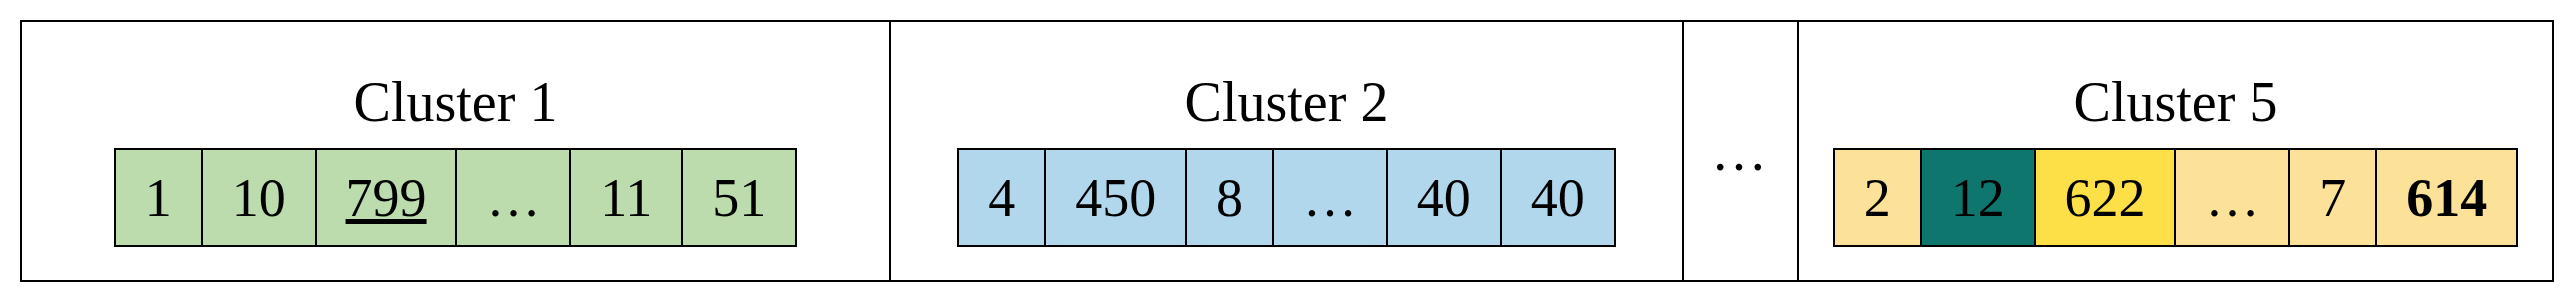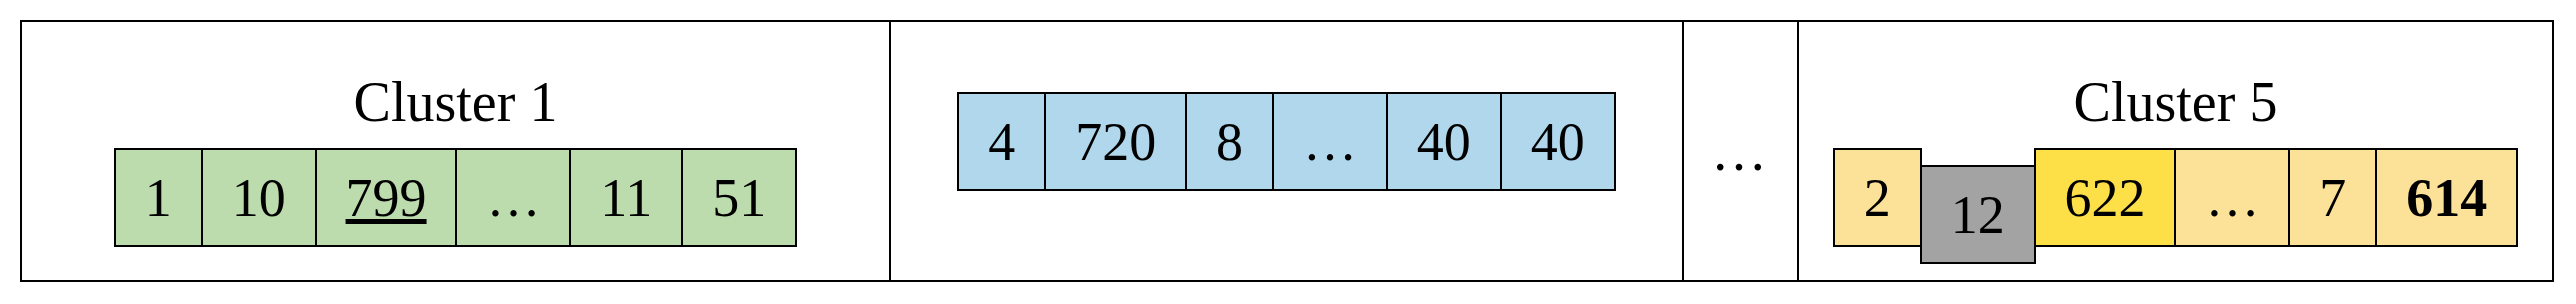--- a/index.html
+++ b/index.html
@@ -90,39 +90,40 @@
         <div class="cell" style="background-color: rgb(188, 220, 173);">1</div>
         <div class="cell" style="background-color: rgb(188, 220, 173);">10</div>
         <div class="cell" style="background-color: rgb(188, 220, 173); text-decoration: underline;">799</div>
         <div class="cell" style="background-color: rgb(188, 220, 173);">…</div>
         <div class="cell" style="background-color: rgb(188, 220, 173);">11</div>
         <div class="cell" style="background-color: rgb(188, 220, 173);">51</div>
       </div>
     </section>
 
     <section class="panel panel-2">
+      <div class="cluster-title">Cluster 2</div>
       <div class="cell-row">
         <div class="cell" style="background-color: rgb(177, 215, 237);">4</div>
-        <div class="cell" style="background-color: rgb(177, 215, 237);">720</div>
+        <div class="cell" style="background-color: rgb(177, 215, 237);">450</div>
         <div class="cell" style="background-color: rgb(177, 215, 237);">8</div>
         <div class="cell" style="background-color: rgb(177, 215, 237);">…</div>
         <div class="cell" style="background-color: rgb(177, 215, 237);">40</div>
         <div class="cell" style="background-color: rgb(177, 215, 237);">40</div>
       </div>
     </section>
 
     <section class="panel panel-sep">
       <div class="sep-dots">…</div>
     </section>
 
     <section class="panel last">
       <div class="cluster-title">Cluster 5</div>
       <div class="cell-row">
         <div class="cell" style="background-color: rgb(251, 226, 152);">2</div>
-        <div class="cell" style="background-color: #a3a3a3; margin-top: 17px;">12</div>
+        <div class="cell" style="background-color: #0f766e;">12</div>
         <div class="cell" style="background-color: #fde047;">622</div>
         <div class="cell" style="background-color: rgb(251, 226, 152);">…</div>
         <div class="cell" style="background-color: rgb(251, 226, 152);">7</div>
         <div class="cell" style="background-color: rgb(251, 226, 152); font-weight: bold;">614</div>
       </div>
     </section>
 
   </div>
 </div>
 

